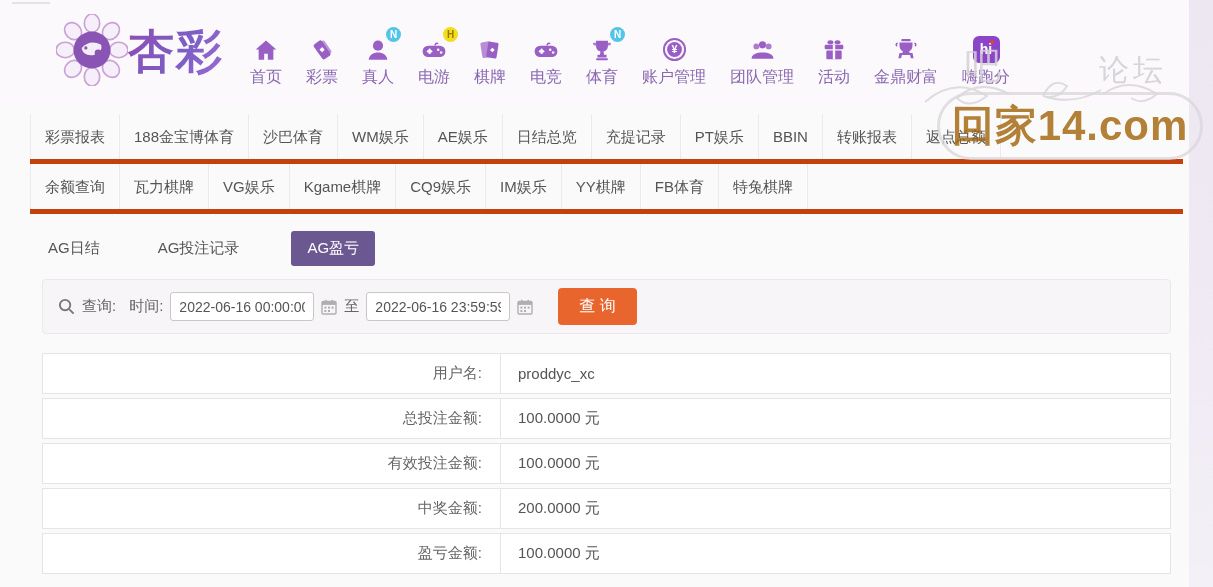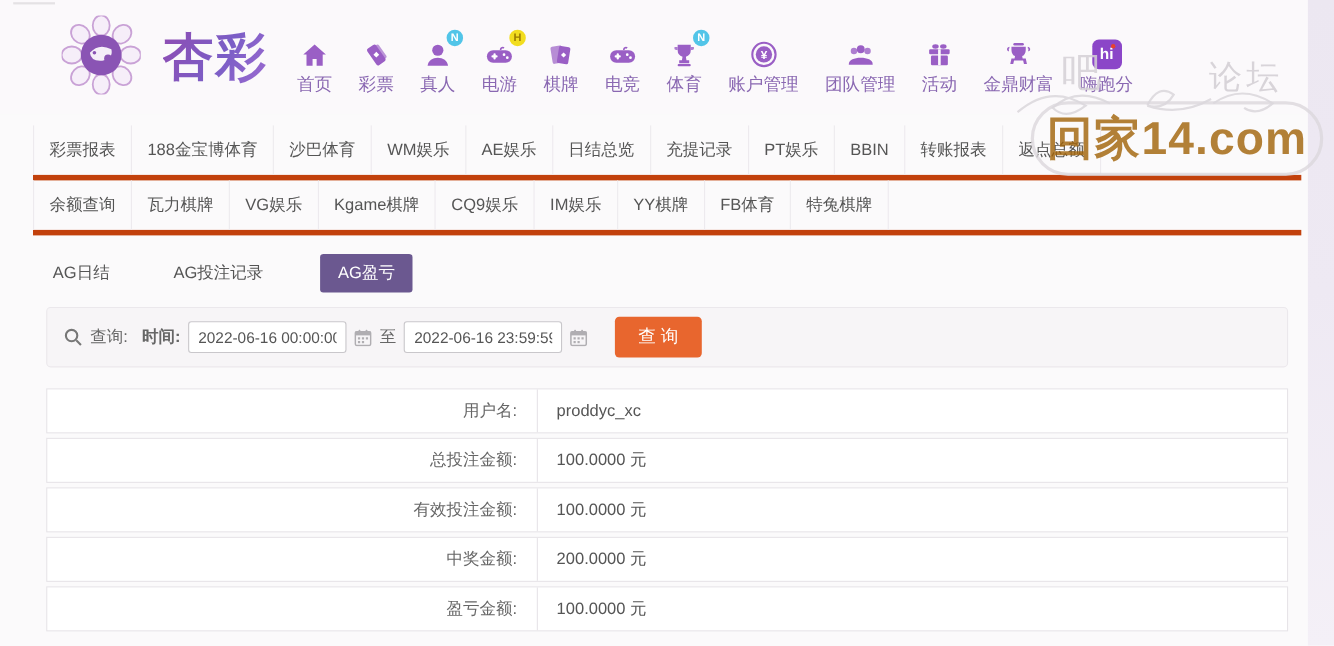--- a/index.html
+++ b/index.html
@@ -11,21 +11,21 @@
     position:relative; overflow:hidden;
     color:#555;
   }
   
   .topnav{
     height:104px; display:flex; align-items:center;
     padding-left:56px; background:#fbf9fb;
     position:relative;
   }
   .top-dash{position:absolute; left:12px; top:2px; width:38px; height:2px; background:#e4e2e4;}
-  .logo{display:flex; align-items:center; gap:20px; margin-right:14px;}
+  .logo{display:flex; align-items:center; gap:0; margin-right:14px;}
   .logo-text{
     font-size:46px; font-weight:bold; letter-spacing:2px;
     background:linear-gradient(120deg,#8d4fb5 10%,#7b5ec6 55%,#9a6ad0 95%);
     -webkit-background-clip:text; background-clip:text;
     color:transparent;
   }
   .nav-items{display:flex; align-items:flex-end; margin-top:16px;}
   .nav-item{
     display:flex; flex-direction:column; align-items:center;
     padding:0 12px; cursor:pointer; position:relative;
@@ -92,21 +92,21 @@
   .cal-icon{display:flex; align-items:center;}
   .search-btn{
     margin-left:18px; background:#e8662e; border:none; color:#fff;
     font-size:16px; padding:8px 21px; border-radius:4px; cursor:pointer;
     font-family:"Liberation Sans","DejaVu Sans",sans-serif;
   }
   
   .report{margin:19px 42px 0;}
   .report-row{
     display:flex; background:#fff; border:1px solid #e7e4e8;
-    height:41px; margin-bottom:4px; align-items:stretch;
+    height:41px; margin-bottom:4px; align-items:stretch;padding-left:12px;
   }
   .report-label{
     width:446px; display:flex; align-items:center; justify-content:flex-end;
     padding-right:18px; border-right:1px solid #e7e4e8;
     font-size:15px; color:#666;
   }
   .report-value{
     flex:1; display:flex; align-items:center; padding-left:17px;
     font-size:15px; color:#555;
   }
@@ -334,21 +334,21 @@
 </div>
 
 <div class="searchbar">
   <span class="cal-icon">
     <svg width="17" height="17" viewBox="0 0 18 18" fill="none" stroke="#777" stroke-width="2">
       <circle cx="7.5" cy="7.5" r="5.5"></circle>
         <path d="M12 12l4.5 4.5"></path>
     </svg>
   </span>
   <span class="slabel">查询:</span>
-  <span class="slabel" style="margin-left:6px;font-weight:bold;">时间:</span>
+  <span class="slabel" style="margin-left:6px;">时间:</span>
   <input type="text" value="2022-06-16 00:00:00" style="">
   <span class="cal-icon">
     <svg width="16" height="16" viewBox="0 0 16 16" fill="#b0aeb2">
       <rect x="1" y="2.5" width="14" height="12.5" rx="1.2" fill="none" stroke="#b0aeb2" stroke-width="1.4"></rect>
       <rect x="1" y="2.5" width="14" height="3.4"></rect>
       <rect x="4" y="0.8" width="1.6" height="3" rx=".6"></rect>
         <rect x="10.4" y="0.8" width="1.6" height="3" rx=".6"></rect>
       <rect x="3.4" y="7.6" width="2" height="2"></rect>
         <rect x="7" y="7.6" width="2" height="2"></rect>
         <rect x="10.6" y="7.6" width="2" height="2"></rect>

